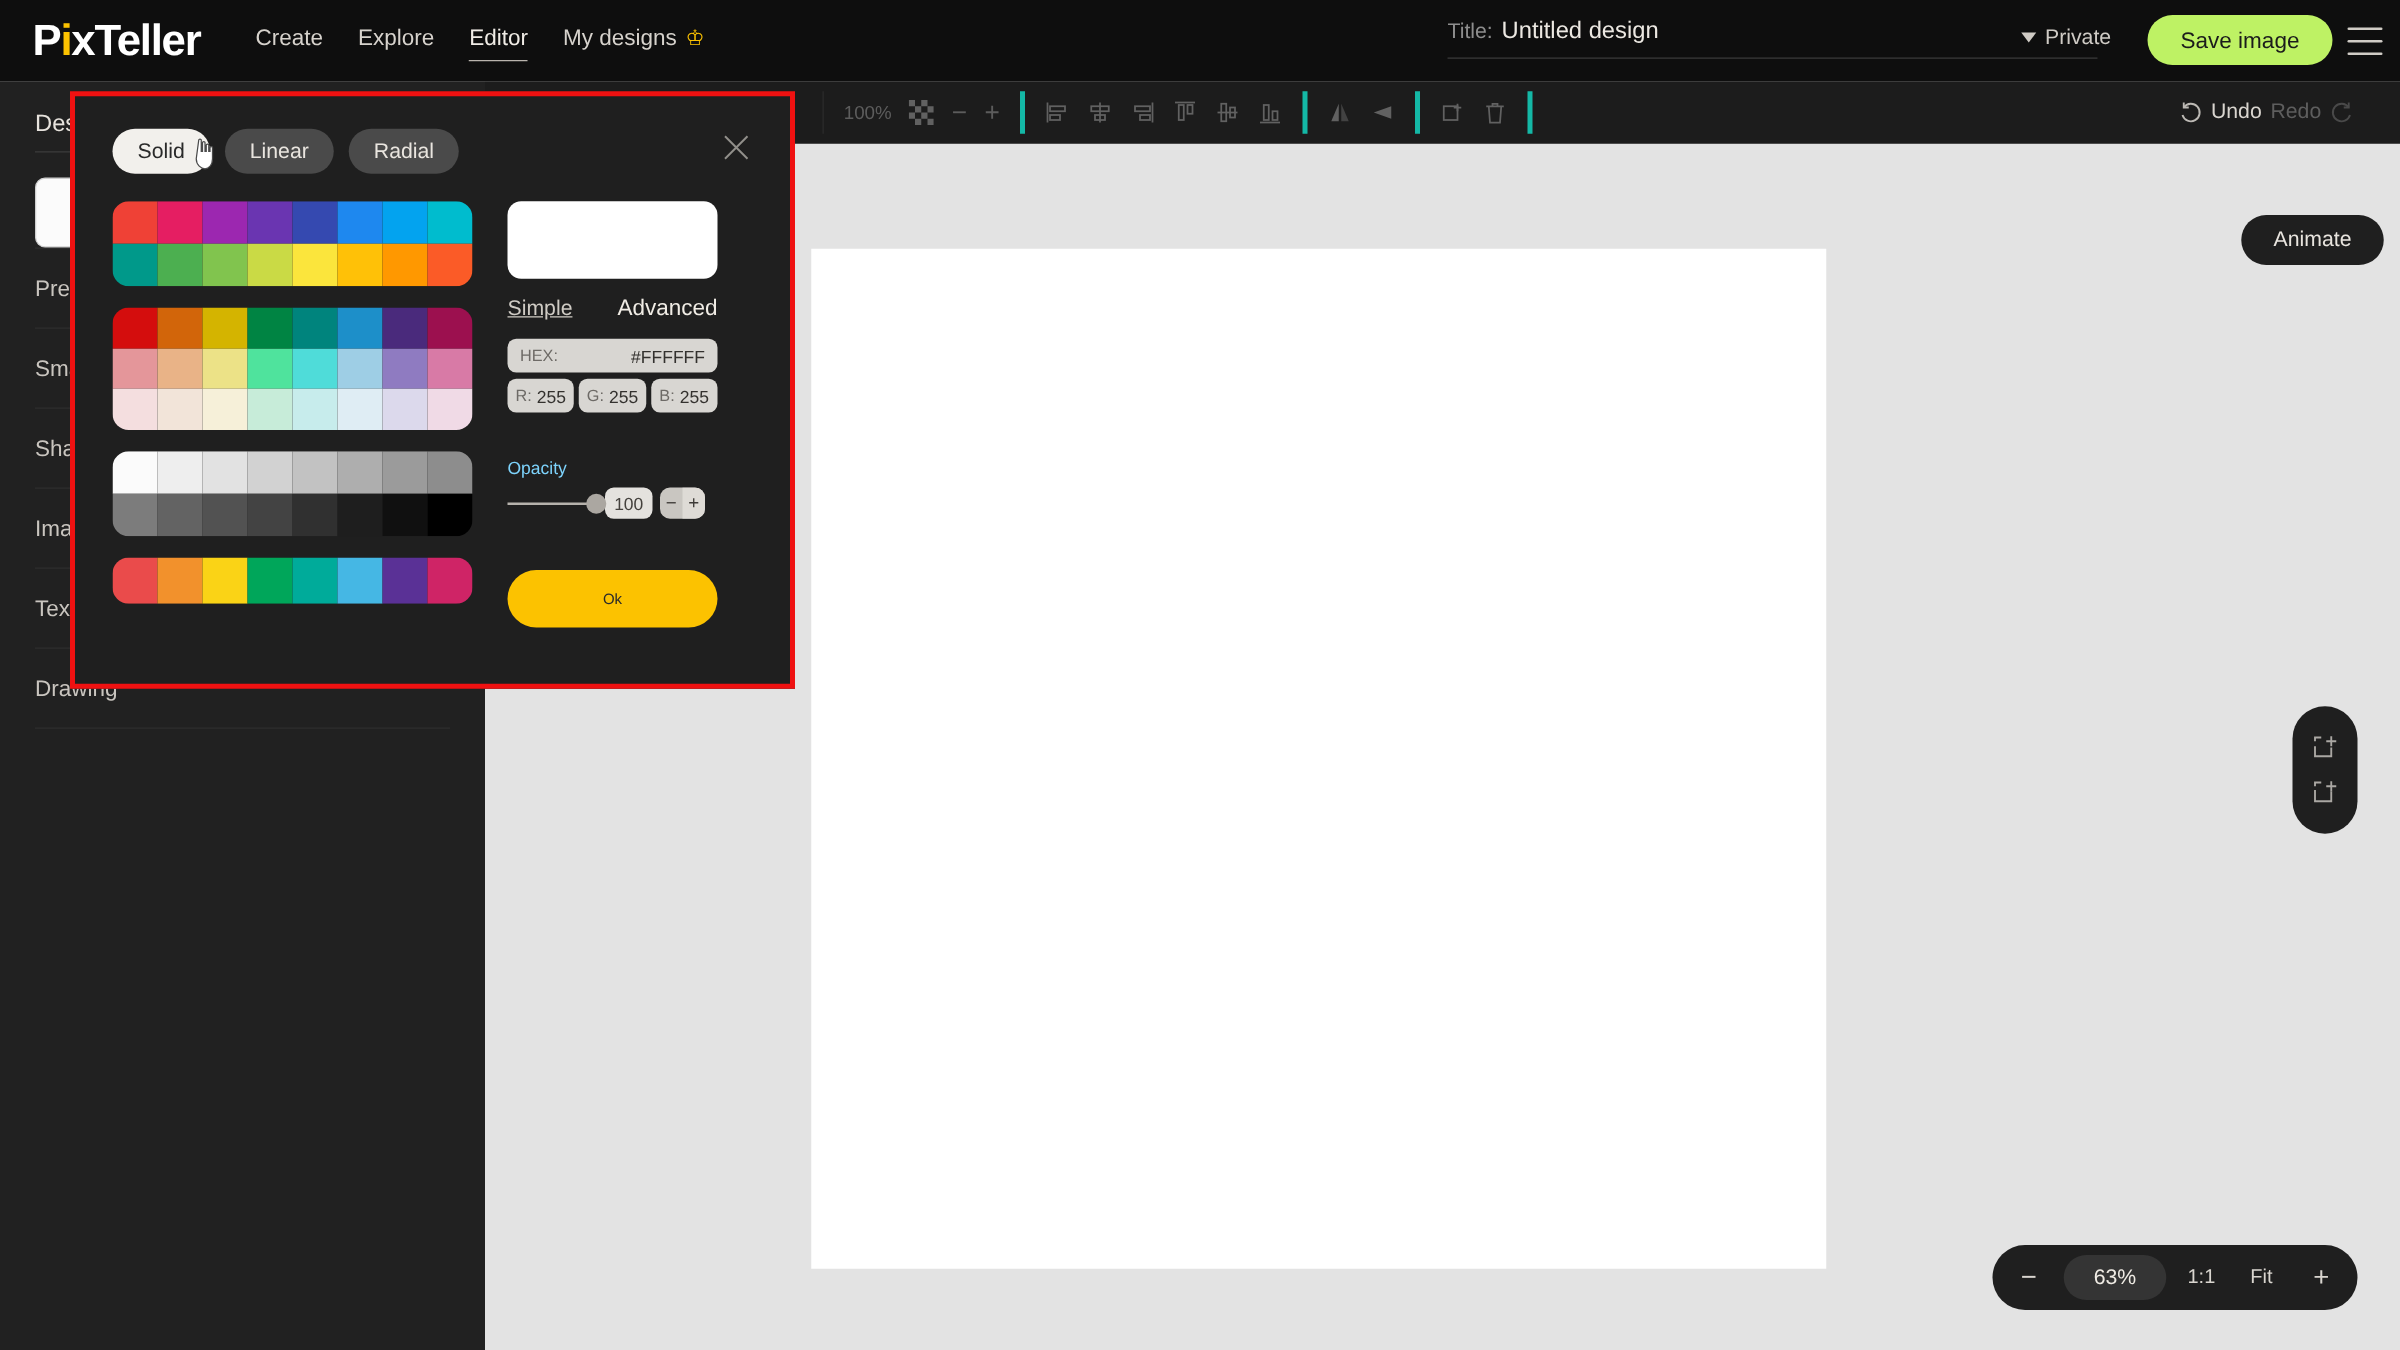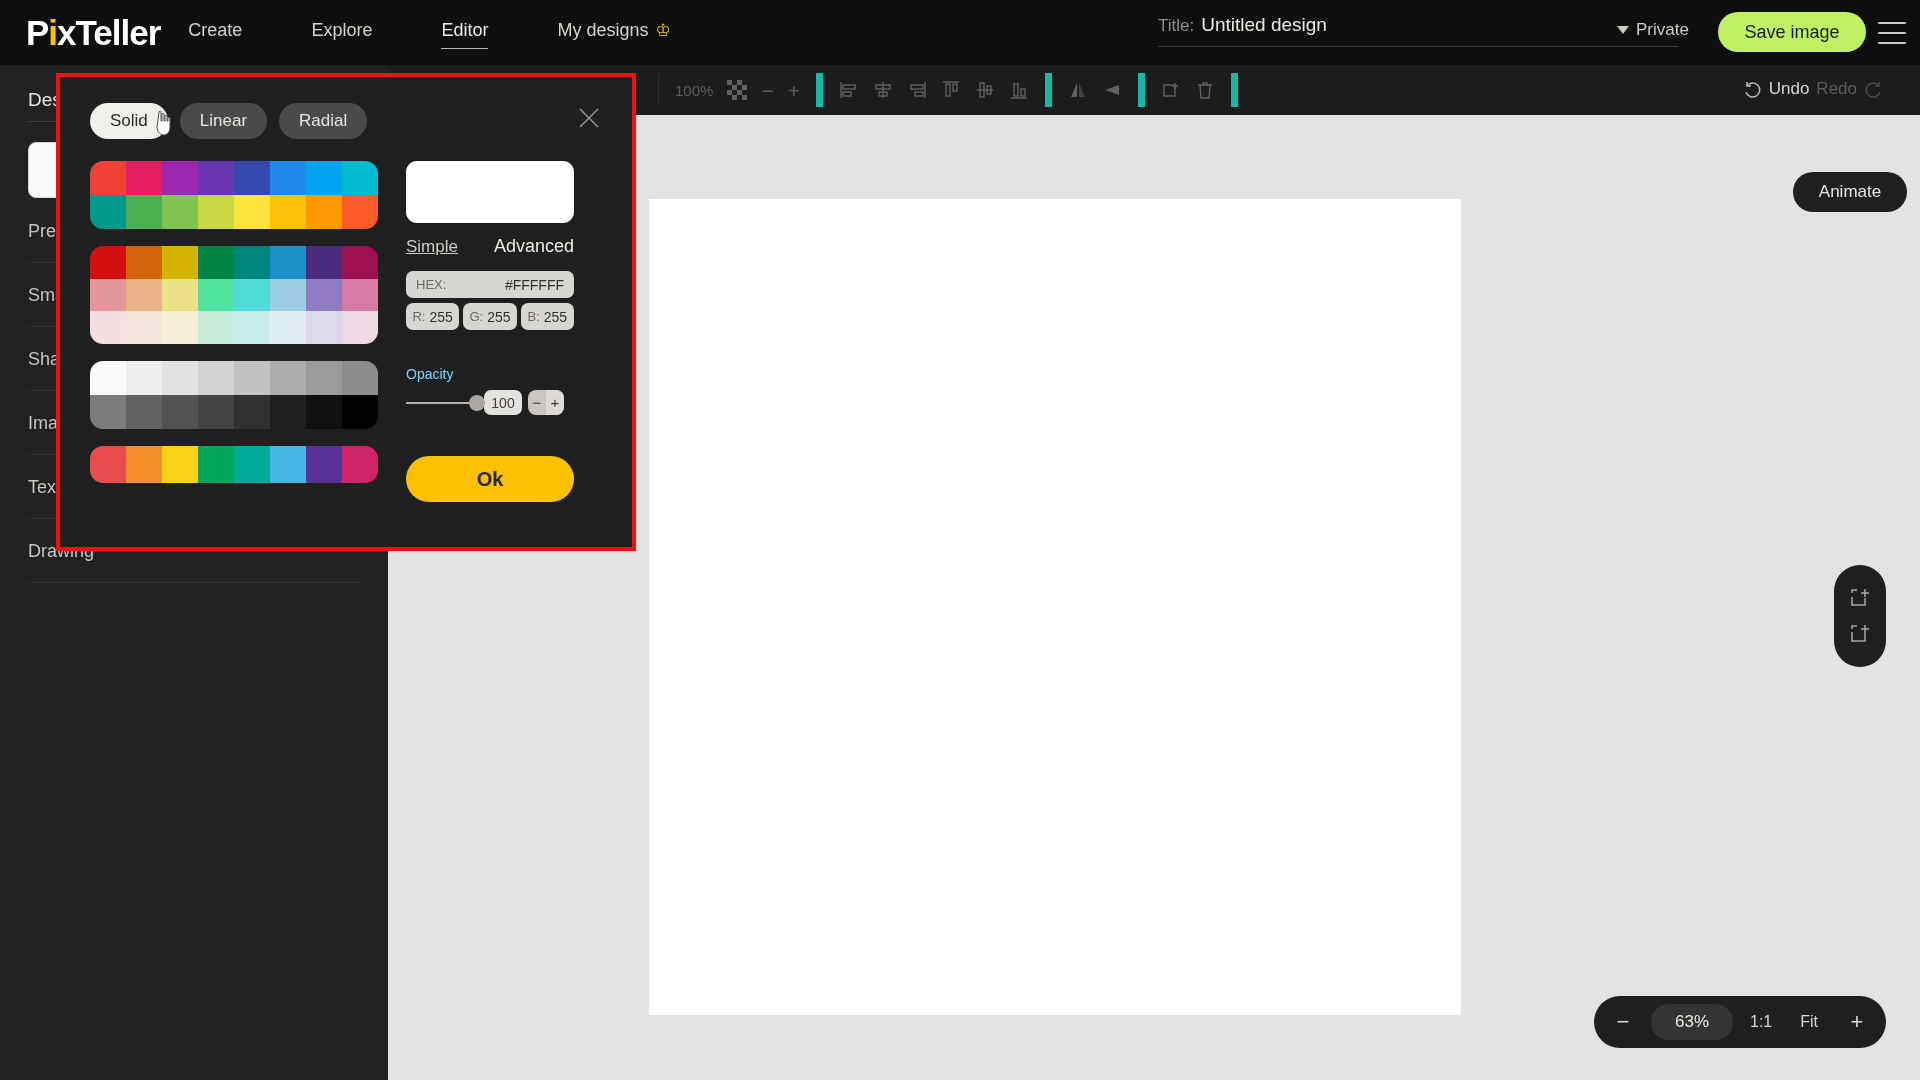--- a/index.html
+++ b/index.html
@@ -12,21 +12,21 @@
   #app { position: relative; width: 1920px; height: 1080px; background:#e3e3e3; }
 
   
   .navbar {
     position:absolute; left:0; top:0; width:1920px; height:65px;
     background:#0e0e0e; display:flex; align-items:center; z-index:30;
   }
   .logo { margin-left:26px; font-size:35px; font-weight:700; color:#ffffff;
           letter-spacing:-1px; display:flex; align-items:baseline; }
   .logo .dot { color:#fcc200; }
-  .nav-links { display:flex; align-items:center; margin-left:28px; gap:69px; }
+  .nav-links { display:flex; align-items:center; margin-left:44px; gap:28px; }
   .nav-link { color:#d6d2cc; font-size:18px; cursor:pointer; position:relative;
               padding-bottom:4px; }
   .nav-link.active { color:#f0ece6; }
   .nav-link.active::after {
     content:""; position:absolute; left:0; right:0; bottom:-4px; height:1.5px;
     background:#b9b4ad;
   }
   .crown { color:#fcc200; font-size:17px; margin-left:7px; }
 
   .title-wrap {
@@ -71,21 +71,21 @@
     border-bottom:1px solid #2e2e2e; cursor:pointer;
   }
   .side-item.first { border-top:1px solid #2e2e2e; }
 
   
   .toolbar {
     position:absolute; left:388px; top:65px; width:1532px; height:50px;
     background:#1c1c1c; display:flex; align-items:center; z-index:8;
   }
   .tb-group { display:flex; align-items:center; height:34px; padding:0 16px;
-              border-right:7px solid #14b8a6; gap:14px; }
+              border-right:4px solid #14b8a6; gap:14px; }
   .tb-group:first-child { border-left:1px solid #2b2b2b; margin-left:270px; }
   .tb-txt { color:#5c5c5c; font-size:15px; }
   .tb-icon { width:20px; height:20px; opacity:.30; cursor:pointer; }
   .tb-sign { color:#5c5c5c; font-size:21px; cursor:pointer; line-height:1; }
   .undo-wrap { position:absolute; right:36px; top:14px; display:flex;
                align-items:center; gap:7px; }
   .undo-txt { color:#d9d5cf; font-size:17px; cursor:pointer; }
   .redo-txt { color:#5e5e5e; font-size:17px; cursor:pointer; }
 
   
@@ -171,22 +171,22 @@
   .op-input { width:38px; height:25px; background:#e4e2de; border-radius:7px;
               color:#44413d; font-size:14px; display:flex; align-items:center;
               justify-content:center; cursor:text; }
   .op-steppers { display:flex; background:#c9c6c1; border-radius:8px; overflow:hidden; }
   .op-step { width:18px; height:25px; display:flex; align-items:center;
              justify-content:center; color:#3d3a37; font-size:15px; cursor:pointer; }
   .op-step.plus { background:#dedbd6; }
 
   .ok-btn {
     margin-top:41px; width:168px; height:46px; background:#fcc200;
-    border-radius:24px; color:#2a2a2a; font-size:20px; border:none;
-    display:flex; align-items:center; justify-content:center; cursor:pointer;font-weight:bold;
+    border-radius:24px; color:#2a2a2a; font-size:12px; border:none;
+    display:flex; align-items:center; justify-content:center; cursor:pointer;
   }
 
   .cursor-hand { position:absolute; left:155px; top:110px; width:20px; height:26px;
                  z-index:50; pointer-events:none; }
 </style>
 </head>
 <body>
 
 <div id="app">
 

